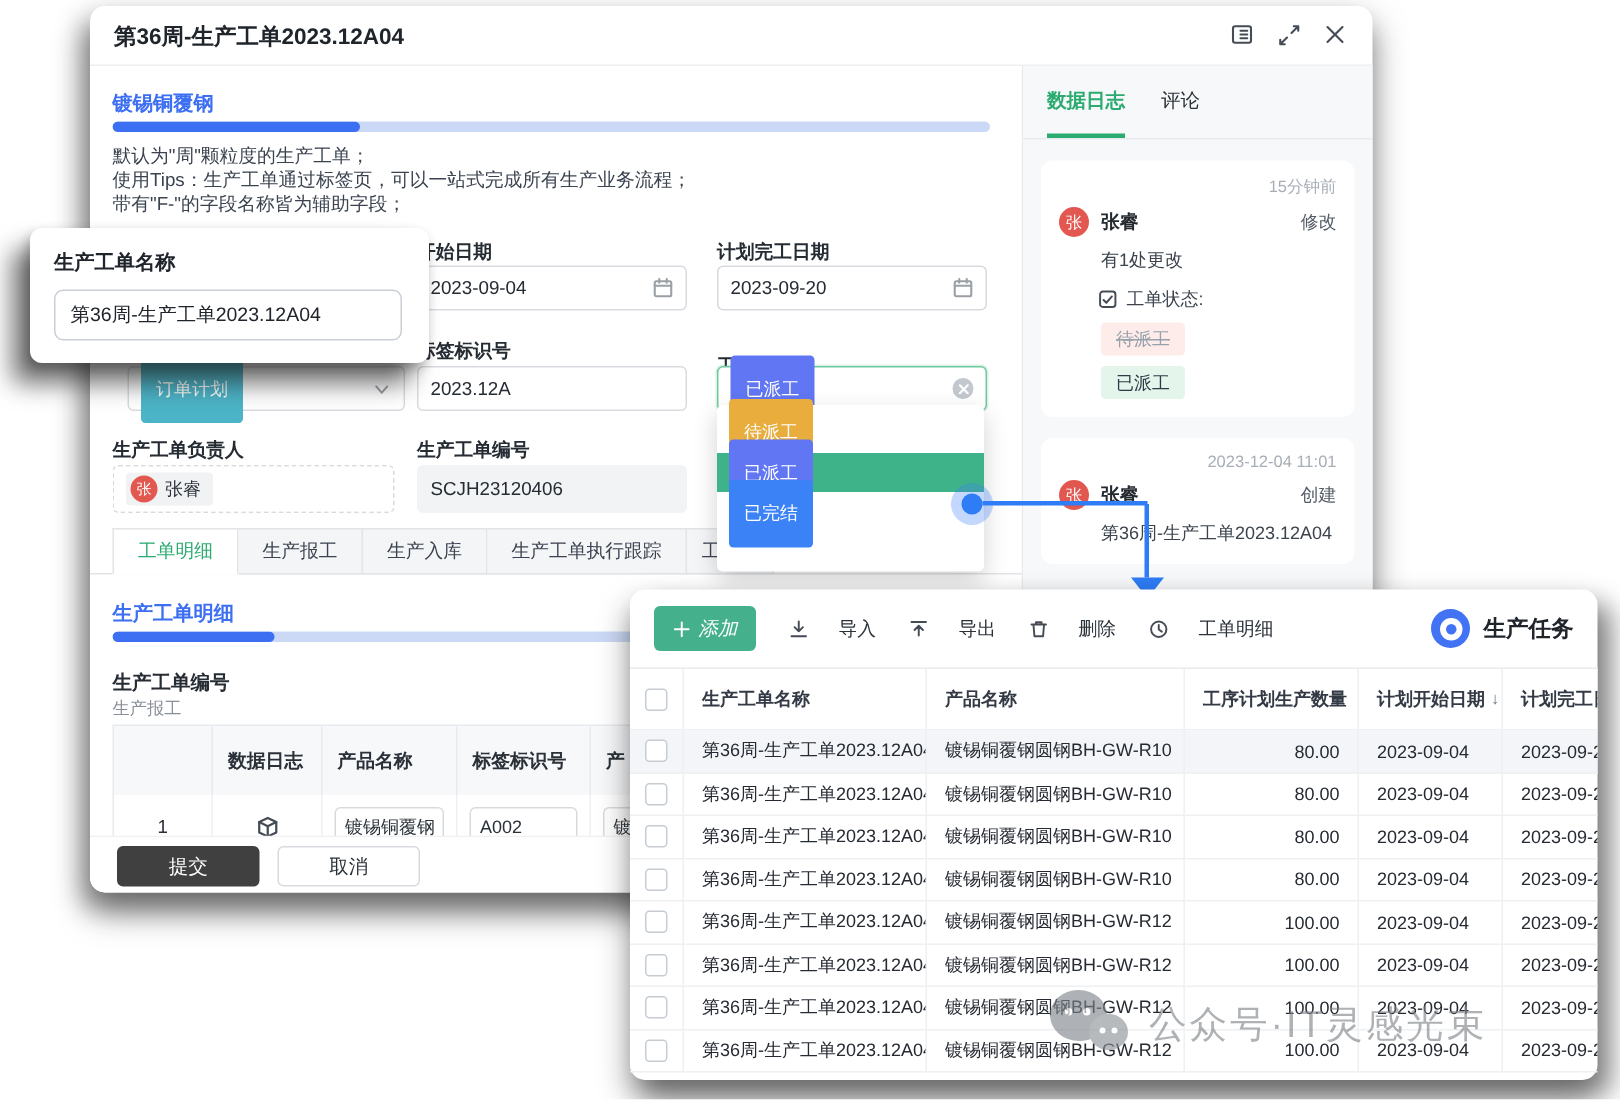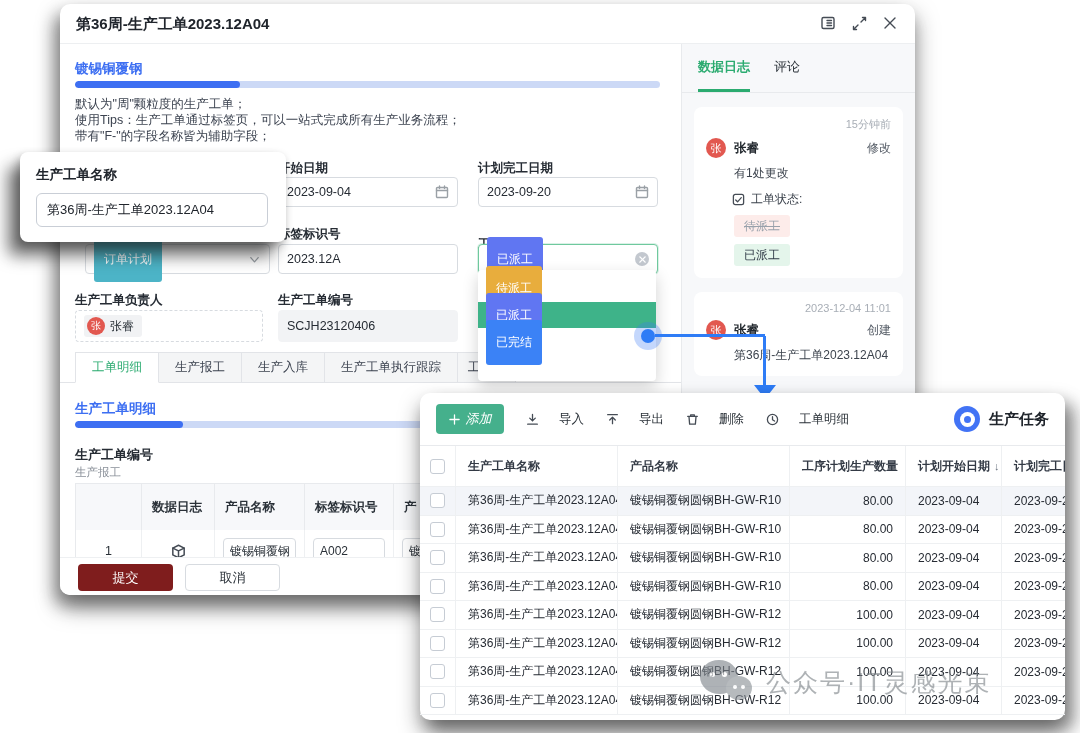--- a/index.html
+++ b/index.html
@@ -52,21 +52,21 @@
   .ptable .brow{display:flex;height:42px;background:#fff;}
   .ptable .bcell{display:flex;align-items:center;padding:0 8px;border-right:1px solid #eef0f2;color:#2a3138;justify-content:center;}
   .mini-input{border:1px solid #d7dbe0;border-radius:4px;height:26px;display:flex;align-items:center;
     padding:0 6px;font-size:12px;color:#2a3138;width:100%;overflow:hidden;white-space:nowrap;}
   .w1{width:66px;}.w2{width:73px;}.w3{width:90px;}.w4{width:89px;}.w5{flex:1;border-right:none!important;}
 
   .dlg-footer{position:absolute;left:0;bottom:0;width:621px;height:38px;background:#fff;
     border-top:1px solid #eef0f2;border-radius:0 0 0 10px;}
   .btn{display:inline-flex;align-items:center;justify-content:center;height:27px;border-radius:4px;
     font-size:13px;cursor:pointer;}
-  .btn-green{background:#7f1d1d;color:#fff;border:none;width:95px;}
+  .btn-green{background:#404040;color:#fff;border:none;width:95px;}
   .btn-plain{background:#fff;color:#2a3138;border:1px solid #d7dbe0;width:95px;}
 
   
   .logpanel{position:absolute;left:621px;top:40px;width:234px;height:551px;background:#f7f8fa;
     border-left:1px solid #e8eaed;border-radius:0 0 10px 0;}
   .log-tabs{display:flex;gap:24px;padding:14px 16px 0 16px;font-size:13px;border-bottom:1px solid #e8eaed;height:49px;}
   .log-tab{color:#2a3138;padding-bottom:8px;}
   .log-tab.active{color:#2bab70;font-weight:bold;border-bottom:3px solid #2bab70;}
   .log-card{background:#fff;border-radius:8px;margin:14px 12px 0 12px;padding:10px 12px 12px 12px;}
   .log-time{text-align:right;font-size:11px;color:#a8aeb6;}

